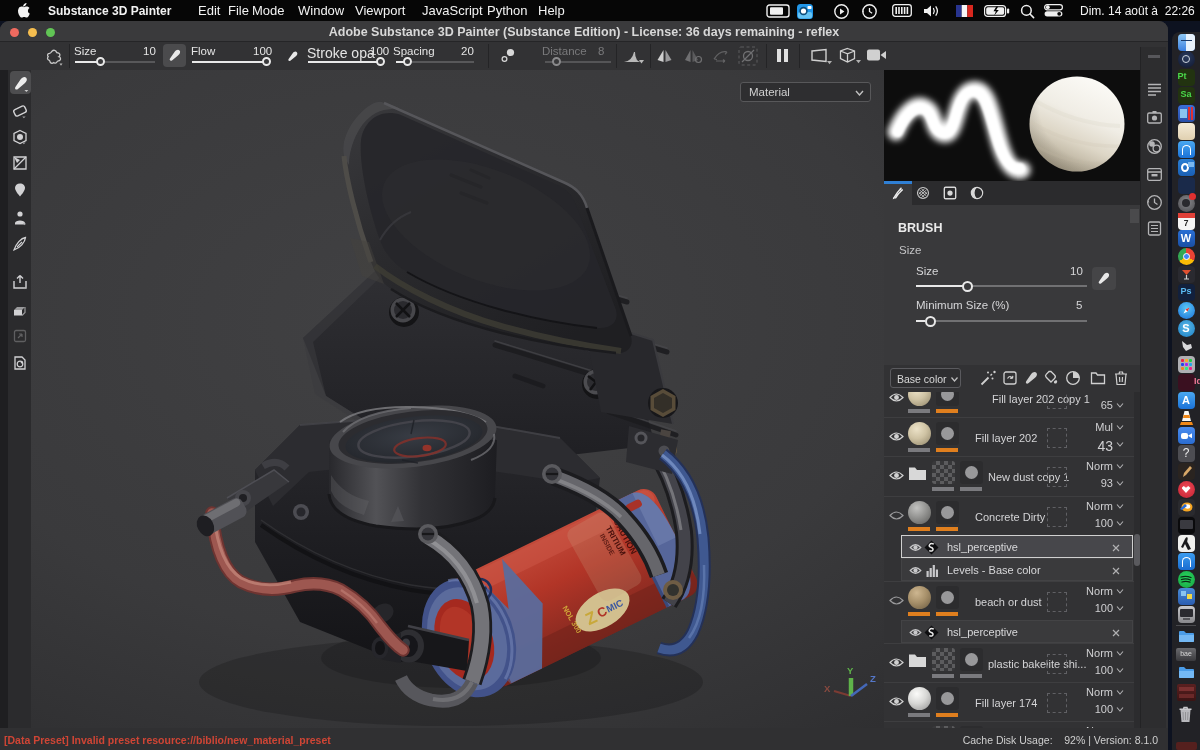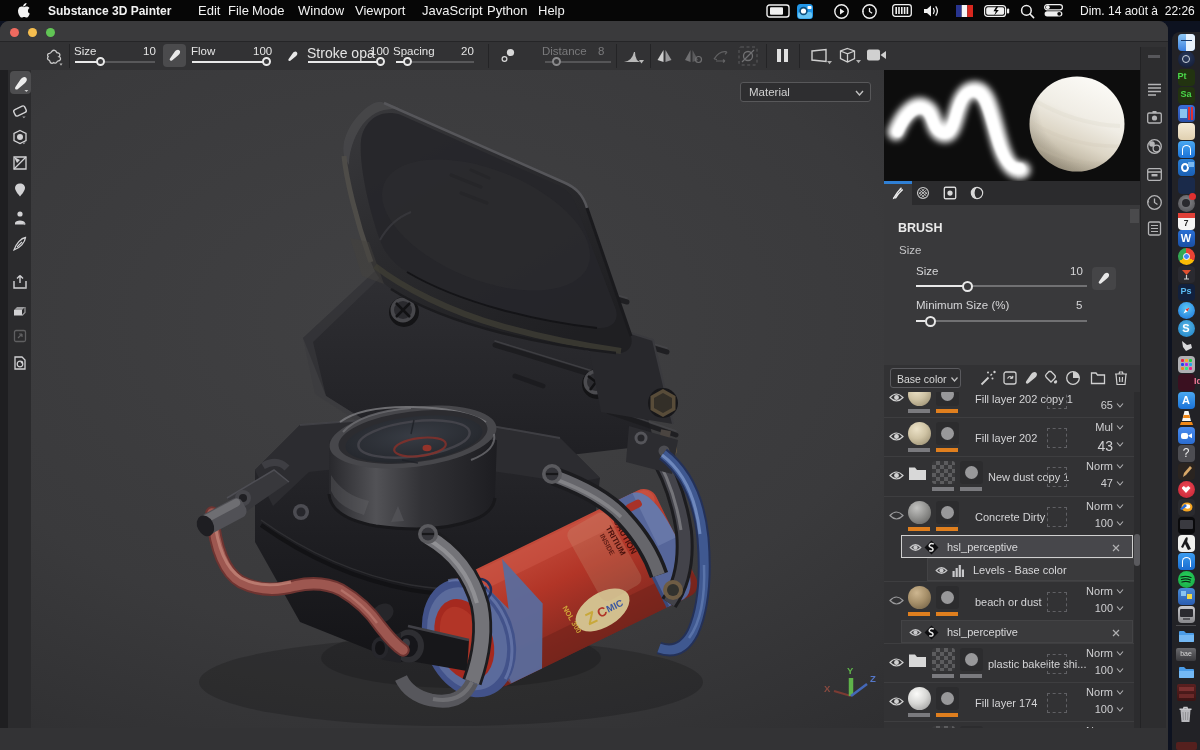--- a/index.html
+++ b/index.html
@@ -106,20 +106,21 @@
       <circle cx="15.2" cy="9.8" r="1.9" fill="#060606"></circle>
     </svg>
   <span class="mi" style="left:1080px;font-size:12px;top:3.5px;">Dim. 14 août à&nbsp; 22:26</span>
 </div>
 
 <div id="win">
   <div id="titlebar">
     <div class="tl" style="left:10px;background:#ee6a5f;"></div>
     <div class="tl" style="left:28px;background:#f5bd4f;"></div>
     <div class="tl" style="left:46px;background:#61c455;"></div>
+    <div id="title">Adobe Substance 3D Painter (Substance Edition) - License: 36 days remaining - reflex</div>
   </div>
   <div id="toolbar">
 
     <svg class="abs" style="left:44px;top:7px;" width="22" height="18" viewBox="0 0 22 18">
         <path d="M8 2.2c1.5-1.6 4-1 4.4.8.3 1.3 1.8.6 2.8 1.4 1.2 1 .7 2.6-.3 3.3 1.6.4 2.2 2.4 1 3.5-.9.9-2.3.6-3 1.8-.6 1.2-2.3 1.5-3.3.6-.8.9-2.4.9-3.2-.1-.7-.9-.2-1.9-1.5-2.4-1.5-.5-1.9-2.4-.7-3.4-.9-.9-.8-2.5.3-3.1.9-.5 2.2-.1 2.6-1.2z" fill="none" stroke="#c8c8c8" stroke-width="1.3"></path>
         <path d="M15.5 14.5 l3 0 l-1.5 2.2z" fill="#b8b8b8"></path>
       </svg>
     <div class="vsep" style="left:69px;top:2px;height:24px;"></div>
     <span class="abs lbl" style="left:74px;top:3px;font-size:11.5px;">Size</span>
     <span class="abs lbl" style="left:143px;top:3px;font-size:11.5px;">10</span>
@@ -618,21 +619,21 @@
           <svg class="abs" style="left:5px;top:13px;" width="15" height="11" viewBox="0 0 15 11">
             <path d="M1 5.5 Q7.5 -1.5 14 5.5 Q7.5 12.5 1 5.5z" fill="none" stroke="#d0d0d0" stroke-width="1.2"></path>
             <circle cx="7.5" cy="5.5" r="2.4" fill="#d0d0d0"></circle>
           </svg>
           <div class="abs" style="left:24px;top:4px;width:23px;height:23px;border-radius:50%;background:radial-gradient(circle at 38% 30%,#ece2c8 0%,#cfc3a4 45%,#8f8468 100%);"></div>
           <div class="abs" style="left:52px;top:4px;width:23px;height:23px;border-radius:3px;background:#2c2c2e;">
             <div class="abs" style="left:5px;top:5px;width:13px;height:13px;border-radius:50%;background:#98989a;"></div>
           </div>
           <div class="abs" style="left:24px;top:30px;width:22px;height:4px;background:#7a7a7e;"></div>
           <div class="abs" style="left:52px;top:30px;width:22px;height:4px;background:#e07f1e;"></div>
-          <span class="abs" style="left:91px;top:14px;font-size:11px;color:#d4d4d6;">Fill layer 202 copy 1</span>
+          <span class="abs" style="left:108px;top:14px;font-size:11px;color:#d4d4d6;">Fill layer 202 copy 1</span>
           <div class="abs" style="left:163px;top:10px;width:18px;height:18px;border:1px dashed #606064;"></div>
           <span class="abs" style="right:27px;top:3px;font-size:11px;color:#cfcfd1;">Norm</span>
           <span class="abs" style="right:27px;top:20px;font-size:11px;color:#cfcfd1;">65</span>
           <svg class="abs" style="right:16px;top:24px;" width="8" height="5" viewBox="0 0 8 5">
             <path d="M1 0.5 L4 4 L7 0.5" stroke="#b0b0b2" stroke-width="1.1" fill="none"></path>
           </svg>
         </div>
       <div class="abs" style="left:0;top:25px;width:256px;height:39px;border-top:1px solid #3e3e40;box-sizing:border-box;">
           <svg class="abs" style="left:5px;top:13px;" width="15" height="11" viewBox="0 0 15 11">
             <path d="M1 5.5 Q7.5 -1.5 14 5.5 Q7.5 12.5 1 5.5z" fill="none" stroke="#d0d0d0" stroke-width="1.2"></path>
@@ -668,21 +669,21 @@
             <div class="abs" style="left:5px;top:5px;width:13px;height:13px;border-radius:50%;background:#98989a;"></div>
           </div>
           <div class="abs" style="left:48px;top:30px;width:22px;height:4px;background:#7a7a7e;"></div>
           <div class="abs" style="left:76px;top:30px;width:22px;height:4px;background:#7a7a7e;"></div>
           <span class="abs" style="left:104px;top:14px;font-size:11px;color:#d4d4d6;">New dust copy 1</span>
           <div class="abs" style="left:163px;top:10px;width:18px;height:18px;border:1px dashed #606064;"></div>
           <span class="abs" style="right:27px;top:3px;font-size:11px;color:#cfcfd1;">Norm</span>
           <svg class="abs" style="right:16px;top:7px;" width="8" height="5" viewBox="0 0 8 5">
             <path d="M1 0.5 L4 4 L7 0.5" stroke="#b0b0b2" stroke-width="1.1" fill="none"></path>
           </svg>
-          <span class="abs" style="right:27px;top:20px;font-size:11px;color:#cfcfd1;">47</span>
+          <span class="abs" style="right:27px;top:20px;font-size:11px;color:#cfcfd1;">93</span>
           <svg class="abs" style="right:16px;top:24px;" width="8" height="5" viewBox="0 0 8 5">
             <path d="M1 0.5 L4 4 L7 0.5" stroke="#b0b0b2" stroke-width="1.1" fill="none"></path>
           </svg>
         </div>
       <div class="abs" style="left:0;top:104px;width:256px;height:39px;border-top:1px solid #3e3e40;box-sizing:border-box;">
           <svg class="abs" style="left:5px;top:13px;" width="15" height="11" viewBox="0 0 15 11">
             <path d="M1 5.5 Q7.5 -1.5 14 5.5 Q7.5 12.5 1 5.5z" fill="none" stroke="#9a9a9c" stroke-width="1.2"></path>
           </svg>
           <div class="abs" style="left:24px;top:4px;width:23px;height:23px;border-radius:50%;background:radial-gradient(circle at 38% 30%,#c2c2c0 0%,#949492 45%,#5a5a58 100%);"></div>
           <div class="abs" style="left:52px;top:4px;width:23px;height:23px;border-radius:3px;background:#2c2c2e;">
@@ -708,21 +709,21 @@
           </svg>
           <svg class="abs" style="left:22px;top:4px;" width="15" height="15" viewBox="0 0 15 15">
             <path d="M7.5 0.5 L14.5 7.5 L7.5 14.5 L0.5 7.5 Z" fill="#0e0e10"></path>
             <path d="M9.8 4.2 Q7 2.8 5.6 4.6 Q4.4 6.4 6.8 7.3 Q9.6 8.2 8.9 10 Q8.2 11.8 5.2 10.6" stroke="#e8e8e8" stroke-width="1.5" fill="none"></path>
           </svg>
           <span class="abs" style="left:45px;top:5px;font-size:11px;color:#d8d8da;">hsl_perceptive</span>
           <svg class="abs" style="right:12px;top:8px;" width="8" height="8" viewBox="0 0 8 8">
             <path d="M1 1 L7 7 M7 1 L1 7" stroke="#b0b0b2" stroke-width="1.2"></path>
           </svg>
         </div>
-      <div class="abs" style="left:17px;top:166px;width:232px;height:23px;background:#3a3a3c;border:1px solid #434345;box-sizing:border-box;margin-left:26px;">
+      <div class="abs" style="left:17px;top:166px;width:232px;height:23px;background:#3a3a3c;border:1px solid #434345;box-sizing:border-box;">
           <svg class="abs" style="left:7px;top:7px;" width="13" height="9" viewBox="0 0 15 11">
             <path d="M1 5.5 Q7.5 -1.5 14 5.5 Q7.5 12.5 1 5.5z" fill="none" stroke="#c8c8ca" stroke-width="1.4"></path>
             <circle cx="7.5" cy="5.5" r="2.6" fill="#c8c8ca"></circle>
           </svg>
           <svg class="abs" style="left:24px;top:6px;" width="12" height="12" viewBox="0 0 12 12">
             <rect x="0.5" y="6" width="2.2" height="6" fill="#c8c8ca"></rect>
             <rect x="3.6" y="3" width="2.2" height="9" fill="#c8c8ca"></rect>
             <rect x="6.7" y="0" width="2.2" height="12" fill="#c8c8ca"></rect>
             <rect x="9.8" y="4.5" width="2.2" height="7.5" fill="#c8c8ca"></rect>
           </svg>
@@ -846,20 +847,25 @@
     <svg class="abs" style="left:6px;top:148px;" width="15" height="15" viewBox="0 0 15 15">
         <circle cx="7.5" cy="7.5" r="6.8" fill="none" stroke="#b4b4b6" stroke-width="1.3"></circle>
         <path d="M7.5 3.5 v4 l3 2" fill="none" stroke="#b4b4b6" stroke-width="1.3"></path>
         <path d="M1.5 5.5 l-1 1.8 1.8.3z" fill="#b4b4b6"></path>
       </svg>
     <svg class="abs" style="left:6px;top:174px;" width="15" height="15" viewBox="0 0 15 15">
         <rect x="1.5" y="1" width="12" height="13" rx="1.5" fill="none" stroke="#b4b4b6" stroke-width="1.3"></rect>
         <path d="M4 4.5 h7 M4 7.5 h7 M4 10.5 h7" stroke="#b4b4b6" stroke-width="1.1"></path>
       </svg>
   </div>
+  <div id="statusbar">
+    <span style="position:absolute;left:4px;top:6px;color:#cf4535;font-weight:bold;font-size:10.5px;">[Data Preset] Invalid preset resource://biblio/new_material_preset</span>
+    <span style="position:absolute;right:10px;top:5.5px;color:#cfcfcf;font-size:10.5px;">Cache Disk Usage:&nbsp;&nbsp;&nbsp;&nbsp;92% | Version: 8.1.0</span>
+
+  </div>
 </div>
 
 <div id="dock">
     <div style="position:absolute;left:5.5px;top:1.5px;width:17px;height:17px;border-radius:4px;background:linear-gradient(180deg,#8ec8f5 0%,#3a7fe0 100%);">
       <span style="position:absolute;left:8px;top:0;width:9px;height:17px;background:#e8f2fc;border-radius:0 4px 4px 0;"></span>
       <span style="position:absolute;left:3px;top:6px;width:11px;height:1.5px;background:#1a3a6a;"></span>
     </div>
     <div style="position:absolute;left:5.5px;top:19.4px;width:17px;height:17px;border-radius:4px;border-radius:50%;background:radial-gradient(circle at 50% 35%,#2a3b5e,#10172e);">
       <span style="position:absolute;left:4px;top:4px;width:8px;height:8px;border-radius:50%;border:1.5px solid #cdd5e0;box-sizing:border-box;"></span>
     </div>

